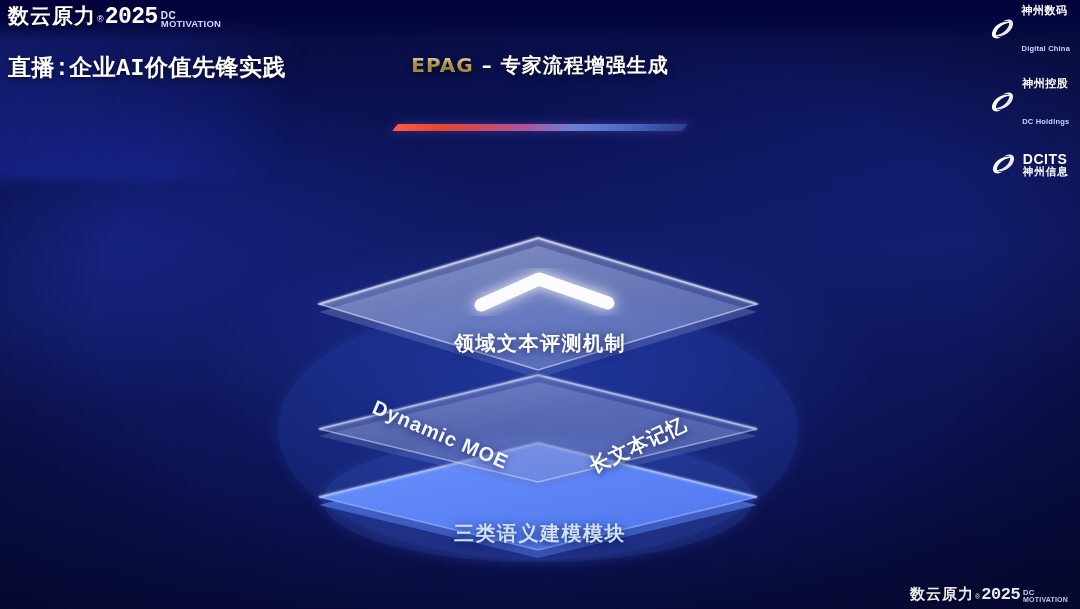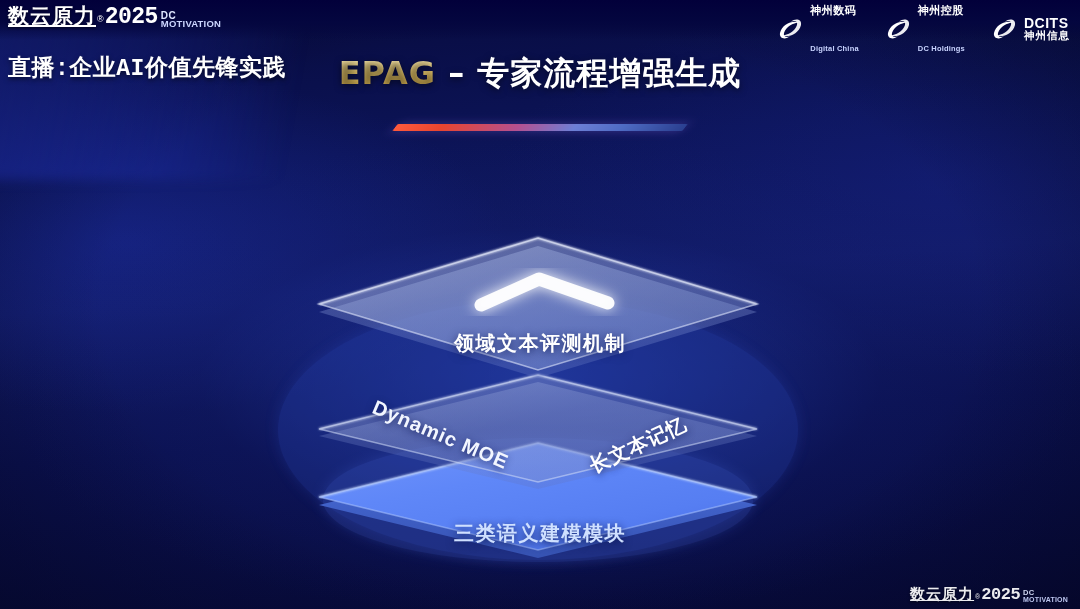--- a/index.html
+++ b/index.html
@@ -35,57 +35,56 @@
     filter:blur(6px);
   }
 
   
   .hdr-left{ position:absolute; left:8px; top:2px; z-index:6; }
   .brandlogo{ display:flex; align-items:flex-end; white-space:nowrap; }
   .brand-cn{
     font-size:21px; font-weight:bold; color:#fff; letter-spacing:1px;
     font-family:"DejaVu Sans","Liberation Sans",sans-serif;
     text-shadow:0 1px 3px rgba(0,0,0,.55);
-    text-decoration:underline;
   }
   .brand-reg{ font-size:9px; color:#fff; vertical-align:super; margin:0 0 6px 1px; }
   .brand-yr{
     font-size:23px; font-weight:bold; color:#fff; letter-spacing:-.5px;
     font-family:Liberation Mono, monospace; margin-left:1px;
   }
   .brand-dc{ margin-left:3px; line-height:.92; padding-bottom:1px; }
   .brand-dc .d1{ font-size:10px; font-weight:bold; color:#dfe6ff; letter-spacing:.3px; }
   .brand-dc .d2{ font-size:9.5px; font-weight:bold; color:#ccd6ff; letter-spacing:.2px; }
 
   .livetitle{
     margin-top:22px;
     font-size:23px; font-weight:bold; color:#ffffff; letter-spacing:.5px;
     font-family:Liberation Mono, monospace;
     text-shadow:0 2px 5px rgba(0,0,0,.6);
   }
 
   .hdr-right{
     position:absolute; right:10px; top:5px; z-index:6;
-    display:flex; align-items:center; gap:26px;
+    display:flex; align-items:center; gap:26px;flex-direction:column;
   }
   .colog{ display:flex; align-items:center; gap:6px; }
   .swirl{ width:27px; height:22px; flex:0 0 auto; }
   .colog-txt{ line-height:1.05; }
   .colog-cn{ font-size:11px; font-weight:bold; color:#ffffff; letter-spacing:.5px;
              font-family:"DejaVu Sans","Liberation Sans",sans-serif; }
   .colog-en{ font-size:7.5px; font-weight:bold; color:#c9d4ff; letter-spacing:.2px;margin-top:28px; }
   .colog-big{ font-size:14px; font-weight:bold; color:#fff; letter-spacing:.5px;
               font-family:Liberation Sans, sans-serif; line-height:1; }
   .colog-sub{ font-size:10.5px; font-weight:bold; color:#ffffff; letter-spacing:1px;
               font-family:"DejaVu Sans",sans-serif; }
 
   
   .maintitle{
     position:absolute; top:52px; left:0; right:0; text-align:center; z-index:5;
-    font-size:32px; font-weight:bold; letter-spacing:1px;
+    font-size:20px; font-weight:bold; letter-spacing:1px;
     font-family:"DejaVu Sans","Liberation Sans",sans-serif;
     text-shadow:0 2px 7px rgba(0,0,0,.55);
   }
   .t-gold{
     color:#f0d98a;
     background:linear-gradient(180deg,#fff3c4 0%,#e9c96d 48%,#c9a23f 100%);
     -webkit-background-clip:text; background-clip:text; -webkit-text-fill-color:transparent;
   }
   .t-white{ color:#ffffff; }
 

